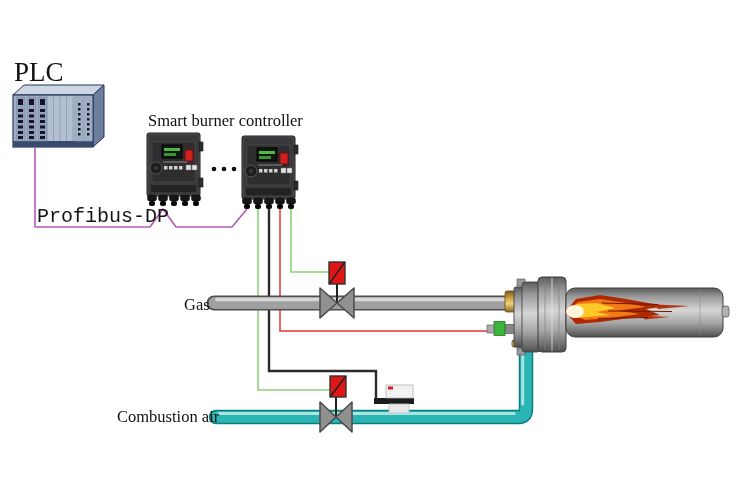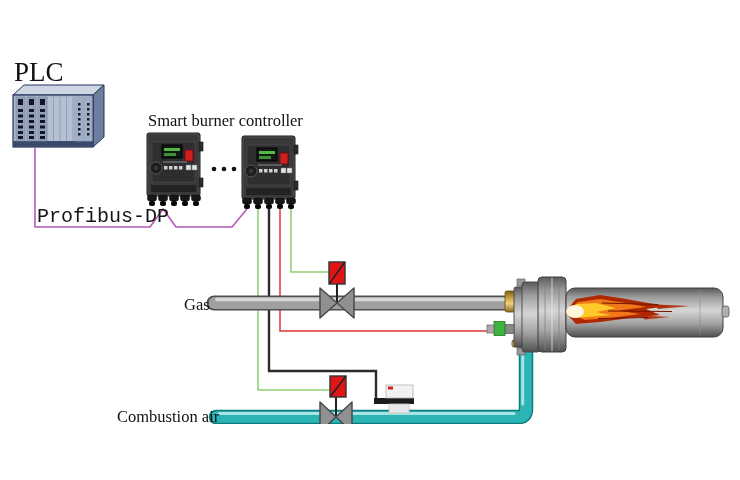--- a/index.html
+++ b/index.html
@@ -1,16 +1,16 @@
 <!DOCTYPE html>
 <html><head>
 <meta charset="utf-8">
 <style>
   html,body{margin:0;padding:0;background:#ffffff;}
-  #stage{position:relative;width:740px;height:424px;background:#ffffff;overflow:hidden;
+  #stage{position:relative;width:740px;height:480px;background:#ffffff;overflow:hidden;
          font-family:"Liberation Serif", serif;}
   svg{position:absolute;left:0;top:0;}
   text{user-select:none;}
   .serif-label{font-family:"Liberation Serif", serif;fill:#111111;}
   .mono-label{font-family:"Liberation Mono", monospace;fill:#151515;}
 </style>
 </head>
 <body>
 
 <div id="stage">

